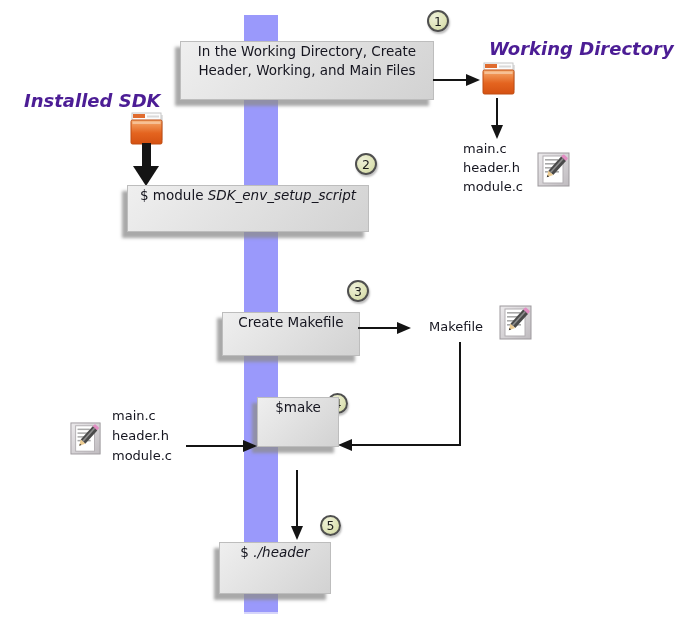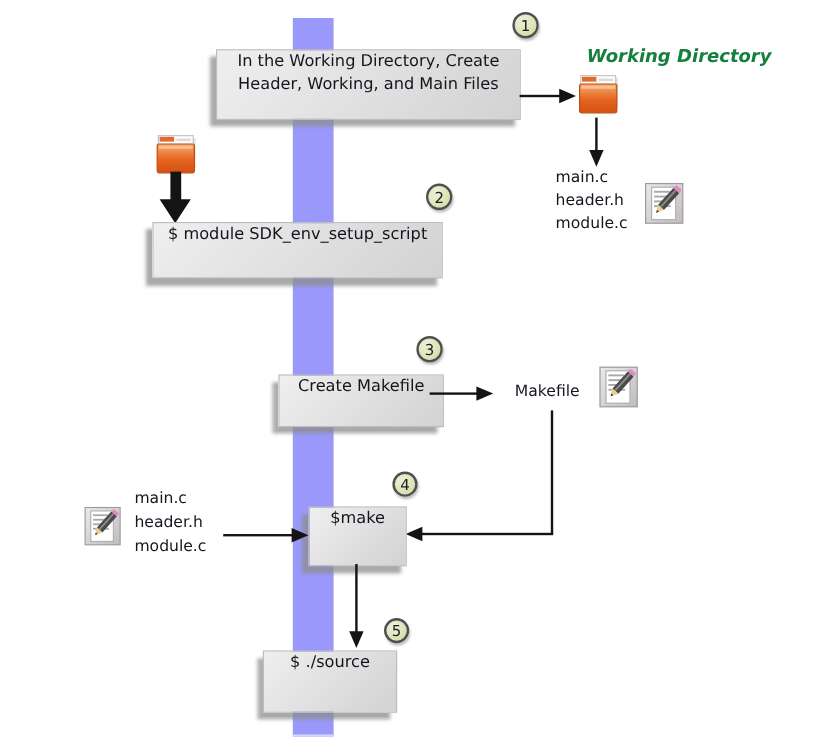--- a/index.html
+++ b/index.html
@@ -11,30 +11,30 @@
     position:absolute;left:244px;top:15px;width:34px;height:597px;
     background:#9a99fb;border-bottom:2px solid #d6d5fb;
   }
   .stepbox{
     position:absolute;display:flex;flex-direction:column;align-items:center;
     background:linear-gradient(135deg,#efefef 0%,#e2e2e2 45%,#d2d2d2 100%);
     border:1px solid #bdbdbd;
     box-shadow:-5px 6px 3px rgba(140,140,140,0.75);
     font-size:13.5px;line-height:19px;text-align:center;
   }
-  .stepbox .it{}
+  .stepbox .it{font-style:italic;}
   .circle{
     position:absolute;width:22px;height:22px;border-radius:50%;
     background:radial-gradient(circle at 35% 30%,#eef0d8 0%,#dee3b6 60%,#ccd49c 100%);
     border:2px solid #4f4f4f;box-sizing:border-box;
     display:flex;align-items:center;justify-content:center;
     font-size:12.5px;color:#1c1c1c;box-shadow:1px 2px 2px rgba(0,0,0,0.25);
   }
   .heading{
-    position:absolute;font-weight:bold;font-style:italic;font-size:15px;color:#15803d;white-space:nowrap;
+    position:absolute;font-weight:bold;font-style:italic;font-size:18px;color:#4c1d95;white-space:nowrap;
   }
   .filelist{position:absolute;font-size:13px;line-height:19px;}
   .line{position:absolute;background:#141414;}
   .ah{position:absolute;width:0;height:0;}
   .ah.right{border-top:6px solid transparent;border-bottom:6px solid transparent;border-left:14px solid #141414;}
   .ah.left{border-top:6px solid transparent;border-bottom:6px solid transparent;border-right:14px solid #141414;}
   .ah.down{border-left:6px solid transparent;border-right:6px solid transparent;border-top:14px solid #141414;}
   .ah.down-big{border-left:13px solid transparent;border-right:13px solid transparent;border-top:20px solid #141414;}
   .icon{position:absolute;}
 </style>
@@ -101,20 +101,21 @@
       <g transform="rotate(42 17 19)">
         <rect x="14" y="1.5" width="6.5" height="4" rx="1.3" fill="#e28cc2"></rect>
         <rect x="14" y="5" width="6.5" height="19" fill="#4a4a4a"></rect>
         <rect x="16" y="5" width="1.6" height="19" fill="#8c8c8c"></rect>
         <polygon points="14,24 20.5,24 17.2,30" fill="#eccb90"></polygon>
         <polygon points="16.2,27.8 18.4,27.8 17.2,30" fill="#2e2e2e"></polygon>
       </g>
     </svg>
   </div>
 
+  <div class="heading" style="left:24px;top:90px">Installed SDK</div>
 
   <div class="icon" style="left:129px;top:112px">
     <svg width="36" height="36" viewBox="0 0 36 36">
       <rect x="5" y="3" width="29" height="25" fill="#c9c9c9" opacity="0.55"></rect>
       <rect x="3" y="1" width="29" height="25" fill="#fcfcfc" stroke="#c6c6c6"></rect>
       <rect x="4" y="2" width="12" height="4" fill="#e06b2e"></rect>
       <rect x="18" y="3.5" width="12" height="2" fill="#dadada"></rect>
       <rect x="2" y="8" width="31" height="24" rx="1.5" fill="url(#fgrad)" stroke="#bf4d12"></rect>
       <rect x="3.5" y="9.5" width="28" height="2.5" fill="#f8c9a2" opacity="0.8"></rect>
     </svg>
@@ -125,21 +126,21 @@
   <div class="circle" style="left:355px;top:153px">
     <span>2</span>
   </div>
   <div class="stepbox" style="left:127px;top:185px;width:240px;height:45px">
     <div><span>$ module </span><span class="it">SDK_env_setup_script</span></div>
   </div>
 
   <div class="circle" style="left:347px;top:280px">
     <span>3</span>
   </div>
-  <div class="stepbox" style="left:232px;top:312px;width:136px;height:42px">
+  <div class="stepbox" style="left:222px;top:312px;width:136px;height:42px">
     <div>Create Makefile</div>
   </div>
   <div class="line" style="left:358px;top:327px;width:40px;height:2px"></div>
   <div class="ah right" style="left:397px;top:322px"></div>
   <div class="filelist" style="left:429px;top:317px;font-size:13px">Makefile</div>
 
   <div class="icon" style="left:499px;top:303px">
     <svg width="34" height="38" viewBox="0 0 34 38">
       <rect x="1" y="3" width="31" height="33" fill="url(#ibg)" stroke="#9d999d"></rect>
       <rect x="6" y="6" width="20" height="27" fill="#ffffff" stroke="#b2aeb2"></rect>
@@ -157,21 +158,21 @@
     </svg>
   </div>
 
   <div class="line" style="left:459px;top:342px;width:2px;height:103px"></div>
   <div class="line" style="left:350px;top:444px;width:111px;height:2px"></div>
   <div class="ah left" style="left:338px;top:439px"></div>
 
   <div class="circle" style="left:327px;top:393px;width:21px;height:21px">
     <span>4</span>
   </div>
-  <div class="stepbox" style="left:257px;top:422px;width:80px;height:48px">
+  <div class="stepbox" style="left:257px;top:397px;width:80px;height:48px">
     <div>$make</div>
   </div>
 
   <div class="icon" style="left:70px;top:419px">
     <svg width="32" height="38" viewBox="0 0 34 38">
       <rect x="1" y="3" width="31" height="33" fill="url(#ibg)" stroke="#9d999d"></rect>
       <rect x="6" y="6" width="20" height="27" fill="#ffffff" stroke="#b2aeb2"></rect>
       <rect x="8" y="9" width="13" height="1.6" fill="#a9a9a9"></rect>
       <rect x="8" y="13" width="15" height="1.6" fill="#a9a9a9"></rect>
       <rect x="8" y="17" width="11" height="1.6" fill="#a9a9a9"></rect>
@@ -193,16 +194,16 @@
   <div class="line" style="left:186px;top:445px;width:58px;height:2px"></div>
   <div class="ah right" style="left:243px;top:440px"></div>
 
   <div class="line" style="left:296px;top:470px;width:2px;height:57px"></div>
   <div class="ah down" style="left:291px;top:526px"></div>
 
   <div class="circle" style="left:320px;top:515px;width:21px;height:21px">
     <span>5</span>
   </div>
   <div class="stepbox" style="left:219px;top:542px;width:110px;height:50px">
-    <div><span>$ </span><span class="it">./source</span></div>
+    <div><span>$ </span><span class="it">./header</span></div>
   </div>
 
 </div>
 
 </body></html>

